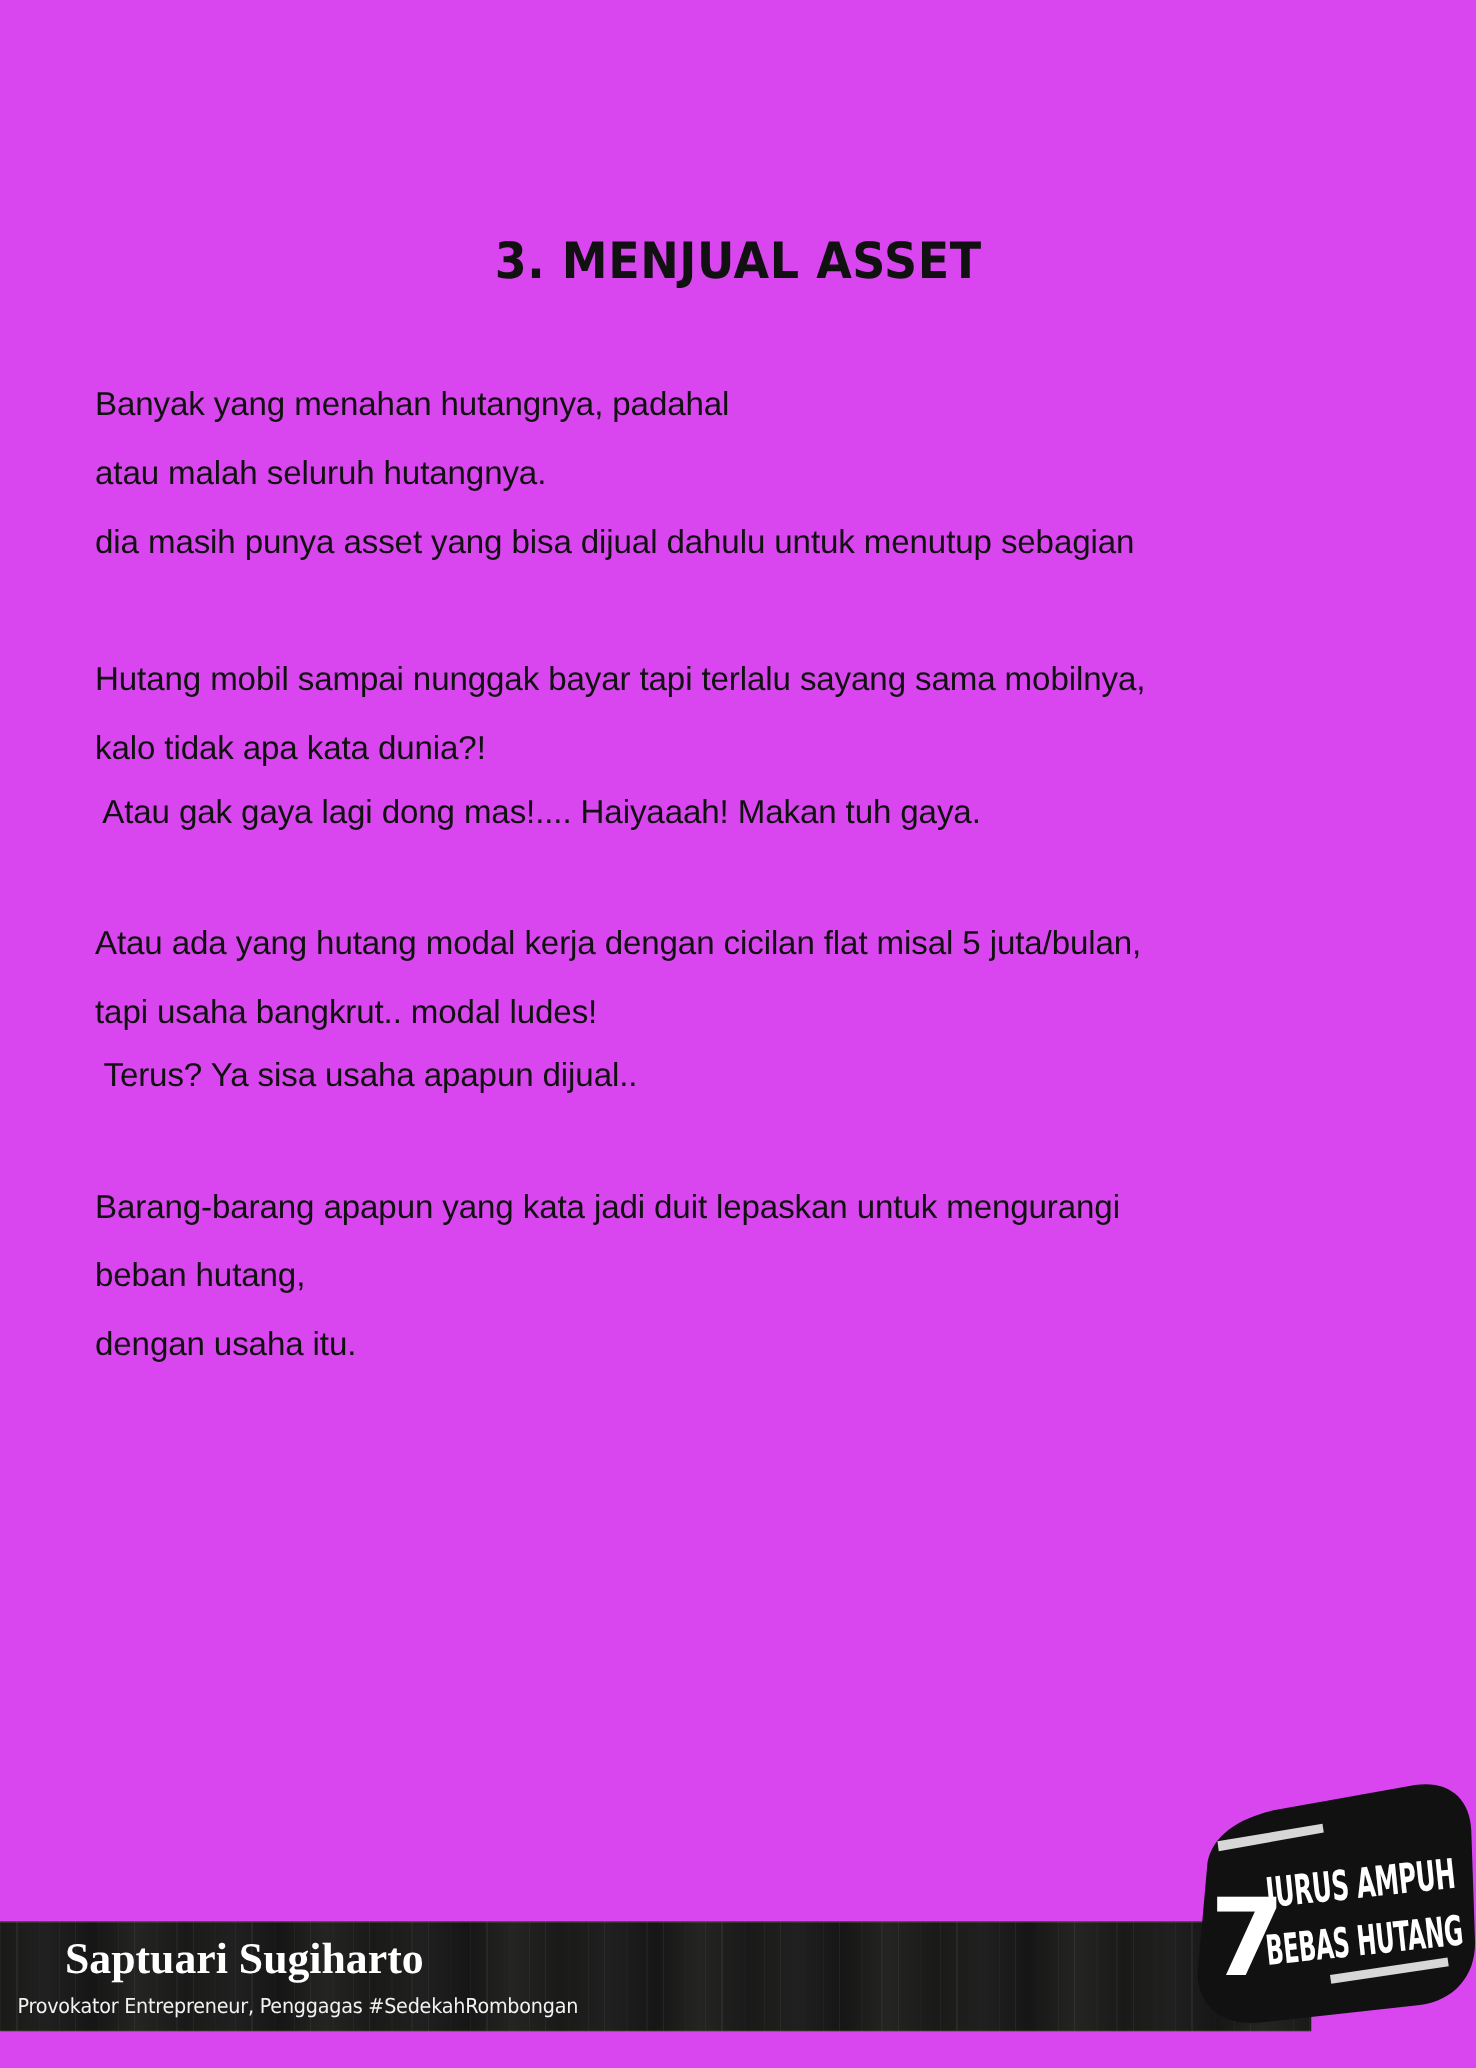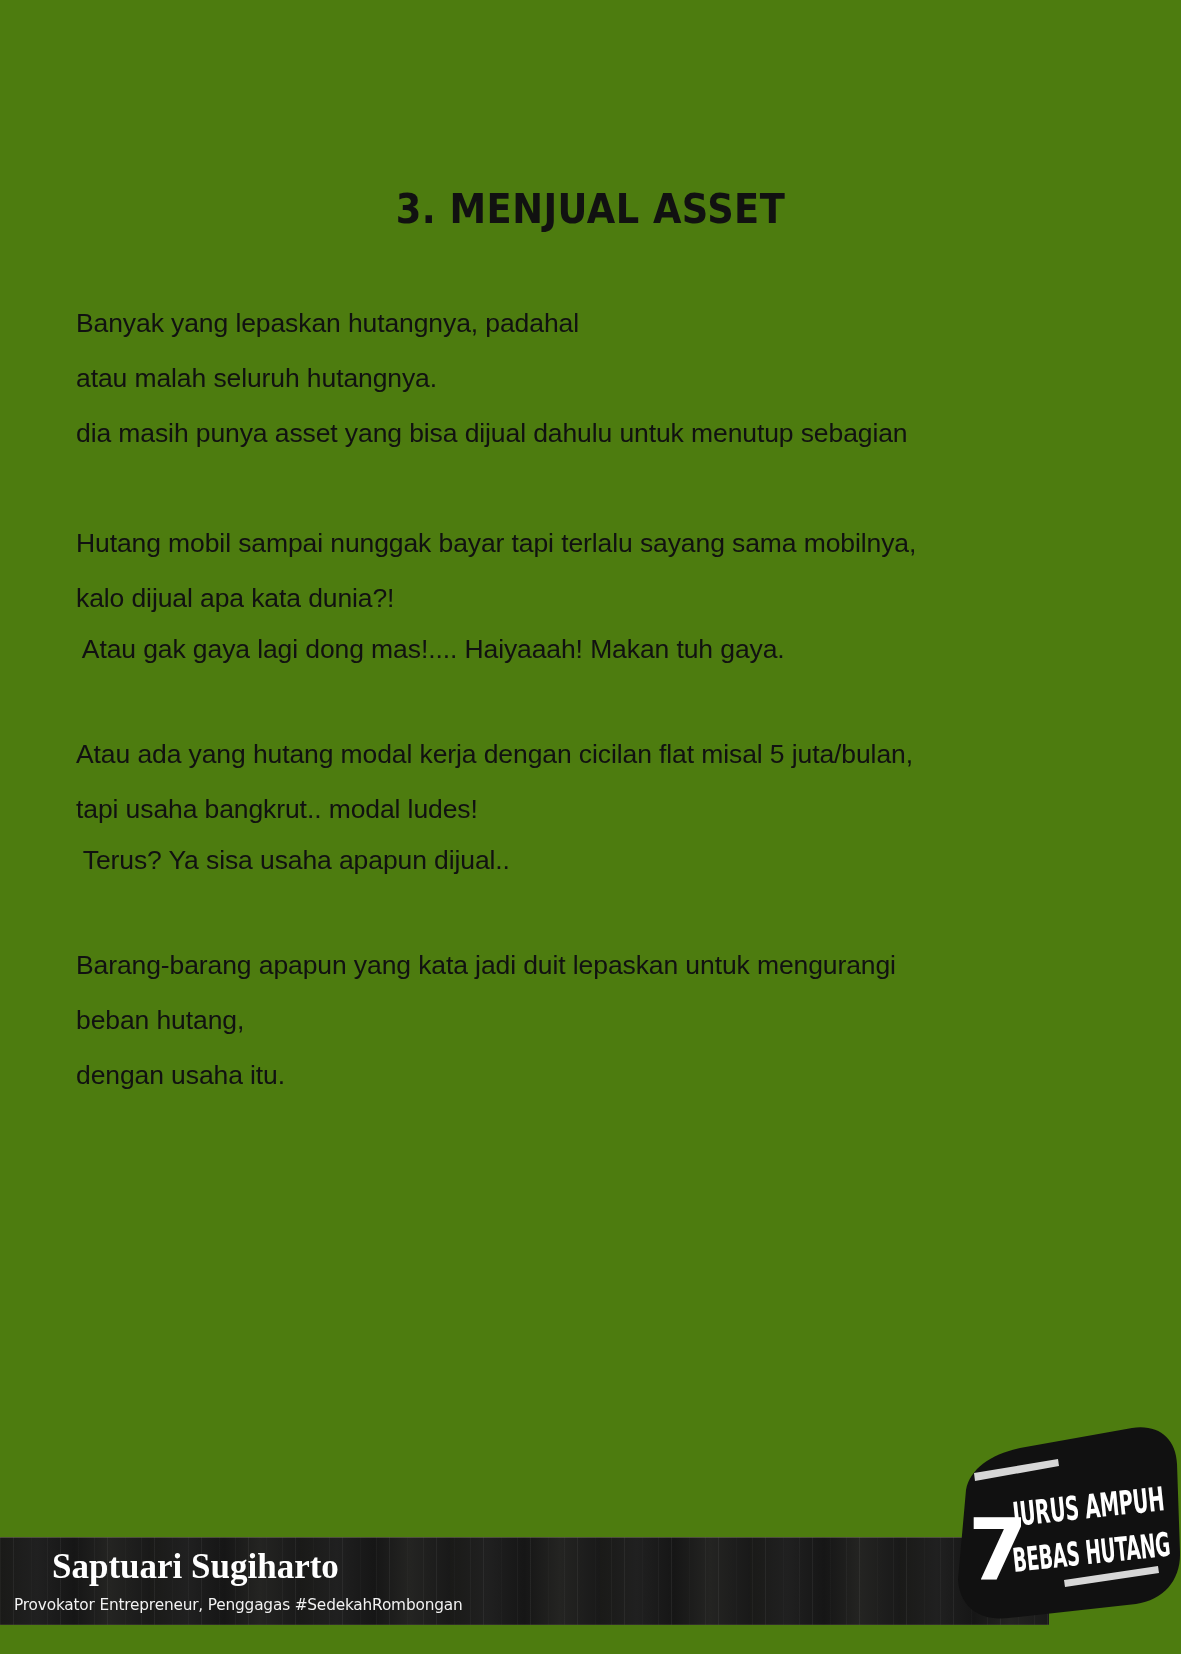--- a/index.html
+++ b/index.html
@@ -11,21 +11,21 @@
     height: 1654px;
     background: #ffffff;
     font-family: "Liberation Sans", sans-serif;
     position: relative;
     overflow: hidden;
   }
 
   .page {
     position: absolute;
     inset: 0;
-    background: #4d7c0f;
+    background: #d946ef;
   }
 
   
   .title {
     position: absolute;
     top: 186px;
     left: 0;
     width: 1181px;
     text-align: center;
     font-family: "DejaVu Sans", sans-serif;
@@ -150,30 +150,30 @@
 </head>
 <body>
 
 <div class="page">
 
   <div class="title">3. MENJUAL ASSET</div>
 
   <div class="body-copy">
 
     <div>
-      <p>Banyak yang lepaskan hutangnya, padahal</p>
+      <p>Banyak yang menahan hutangnya, padahal</p>
       <p>atau malah seluruh hutangnya.</p>
       <p>dia masih punya asset yang bisa dijual dahulu untuk menutup sebagian</p>
     </div>
 
     <div class="para-gap"></div>
 
     <div>
       <p>Hutang mobil sampai nunggak bayar tapi terlalu sayang sama mobilnya,</p>
-      <p>kalo dijual apa kata dunia?!</p>
+      <p>kalo tidak apa kata dunia?!</p>
       <p class="tight-line"> Atau gak gaya lagi dong mas!.... Haiyaaah! Makan tuh gaya.</p>
     </div>
 
     <div class="para-gap"></div>
 
     <div>
       <p>Atau ada yang hutang modal kerja dengan cicilan flat misal 5 juta/bulan,</p>
       <p>tapi usaha bangkrut.. modal ludes!</p>
       <p class="tight-line"> Terus? Ya sisa usaha apapun dijual..</p>
     </div>

